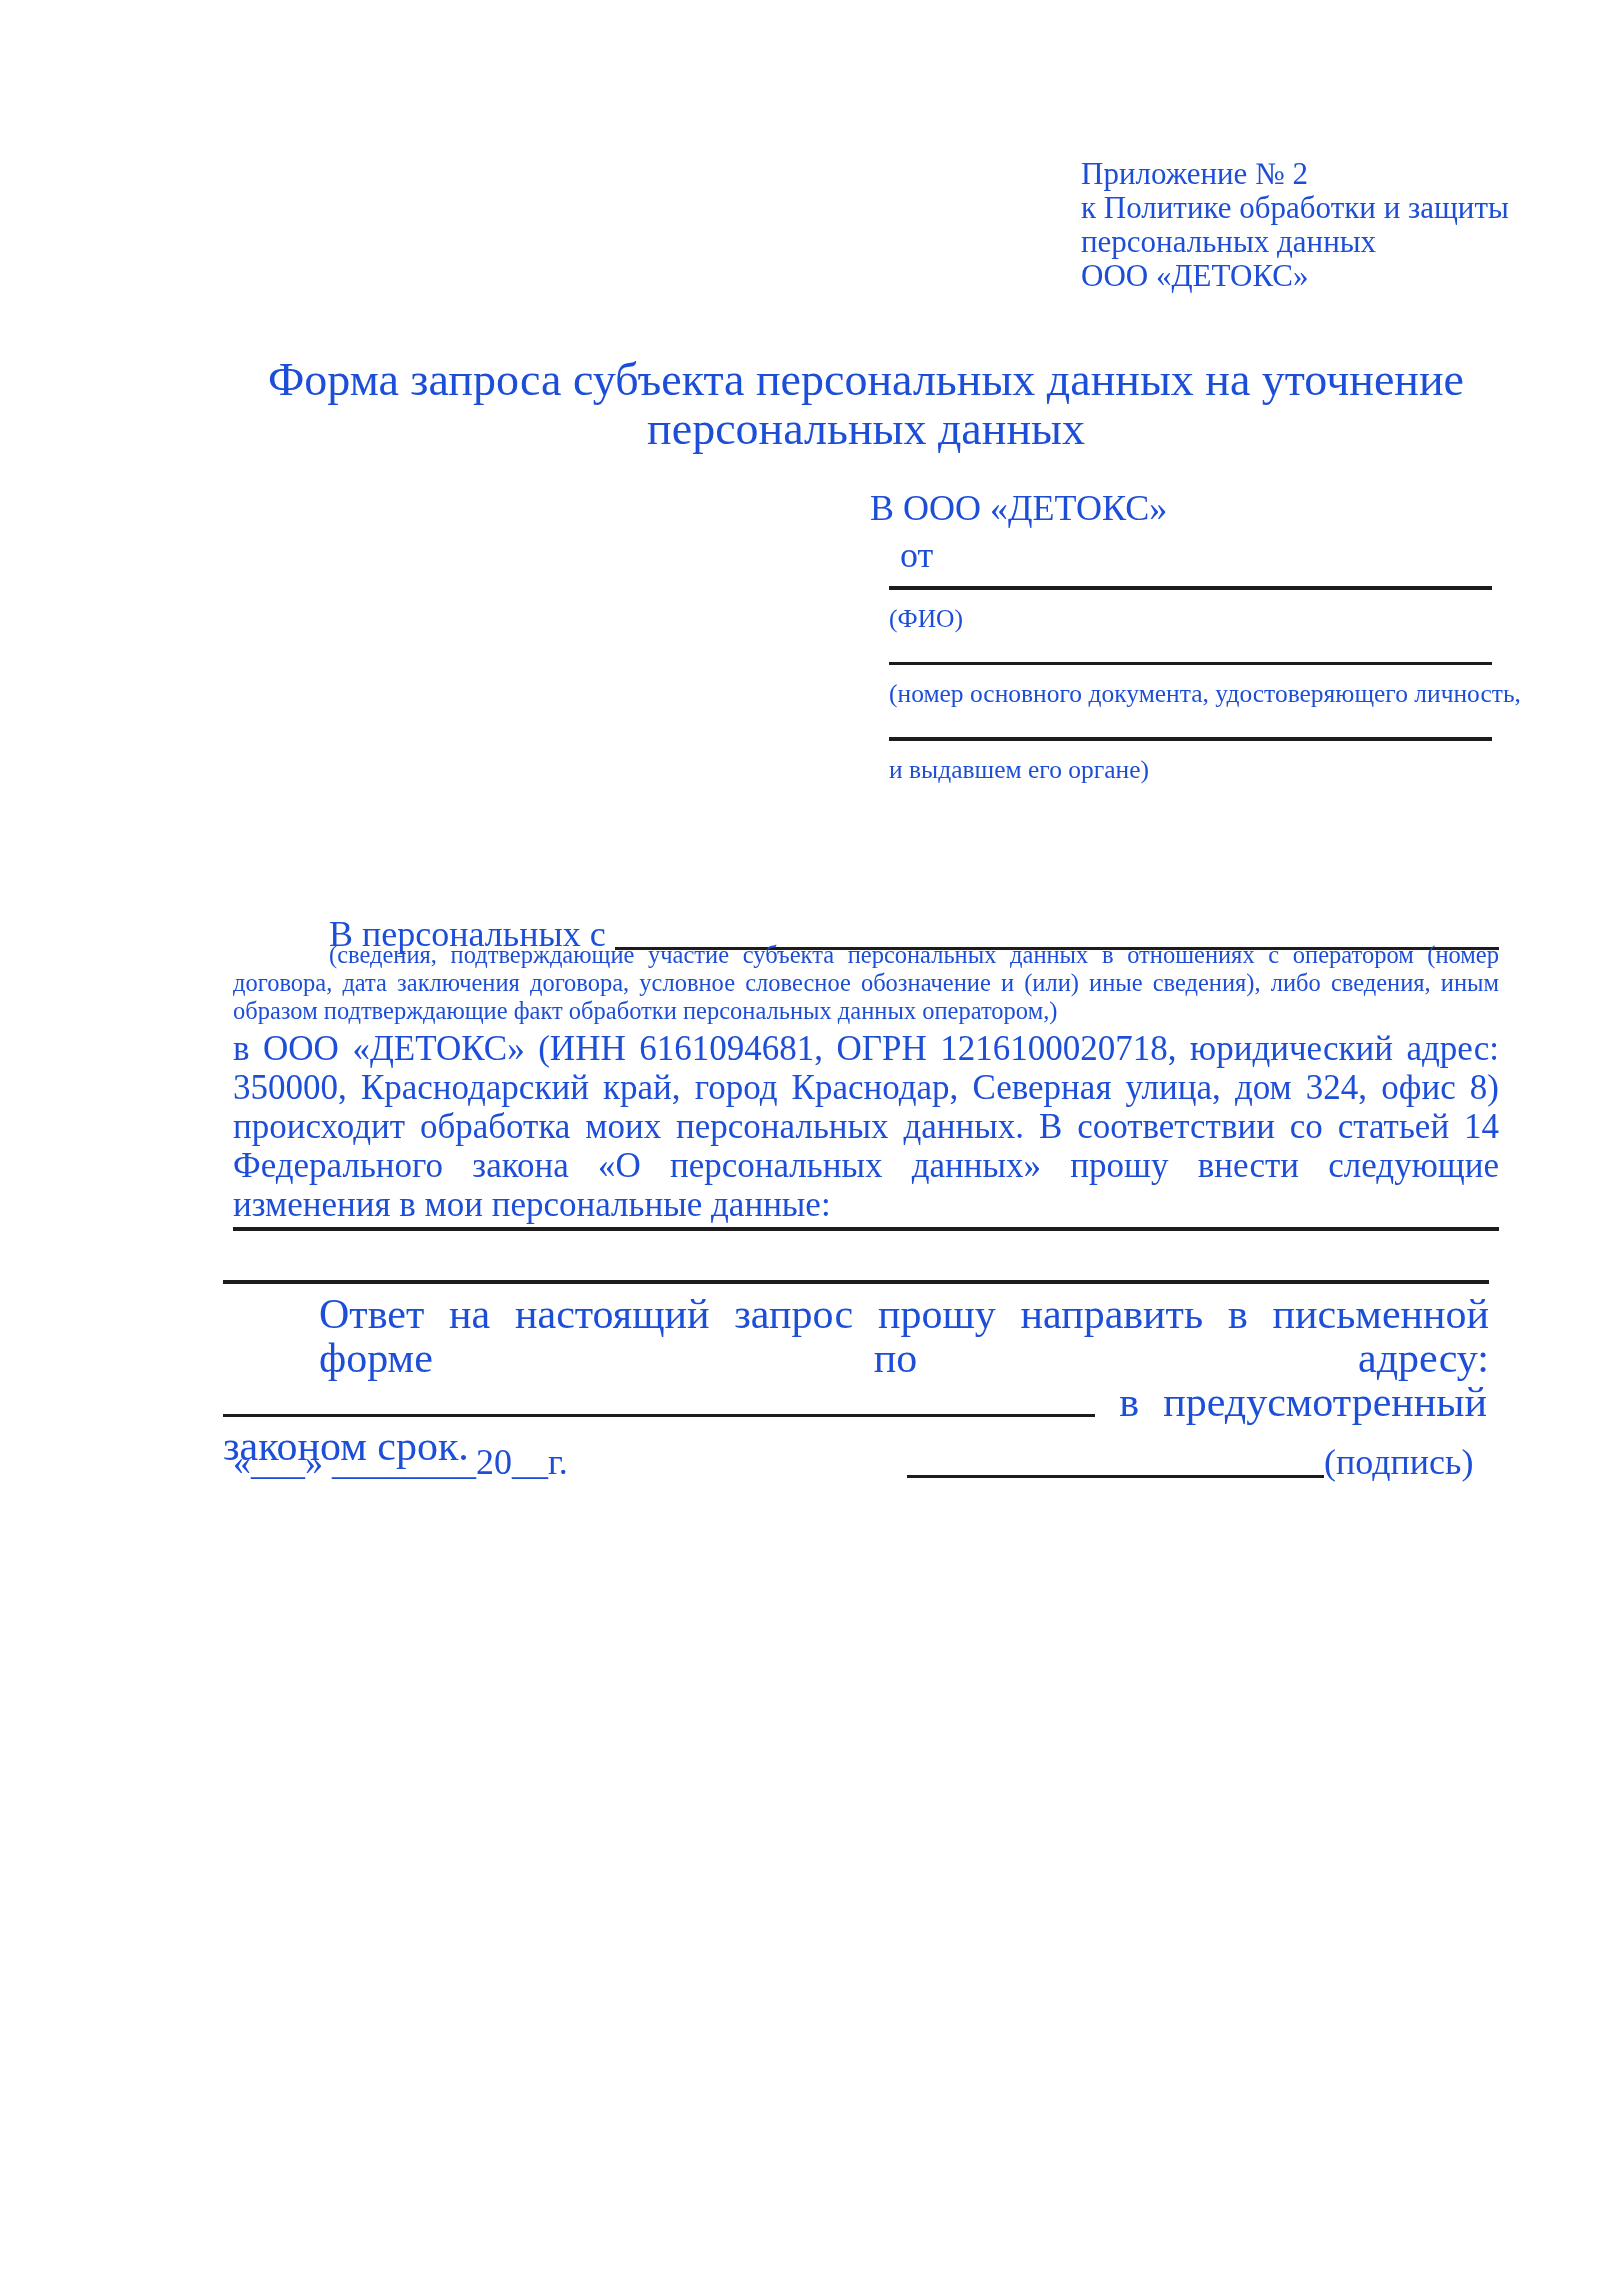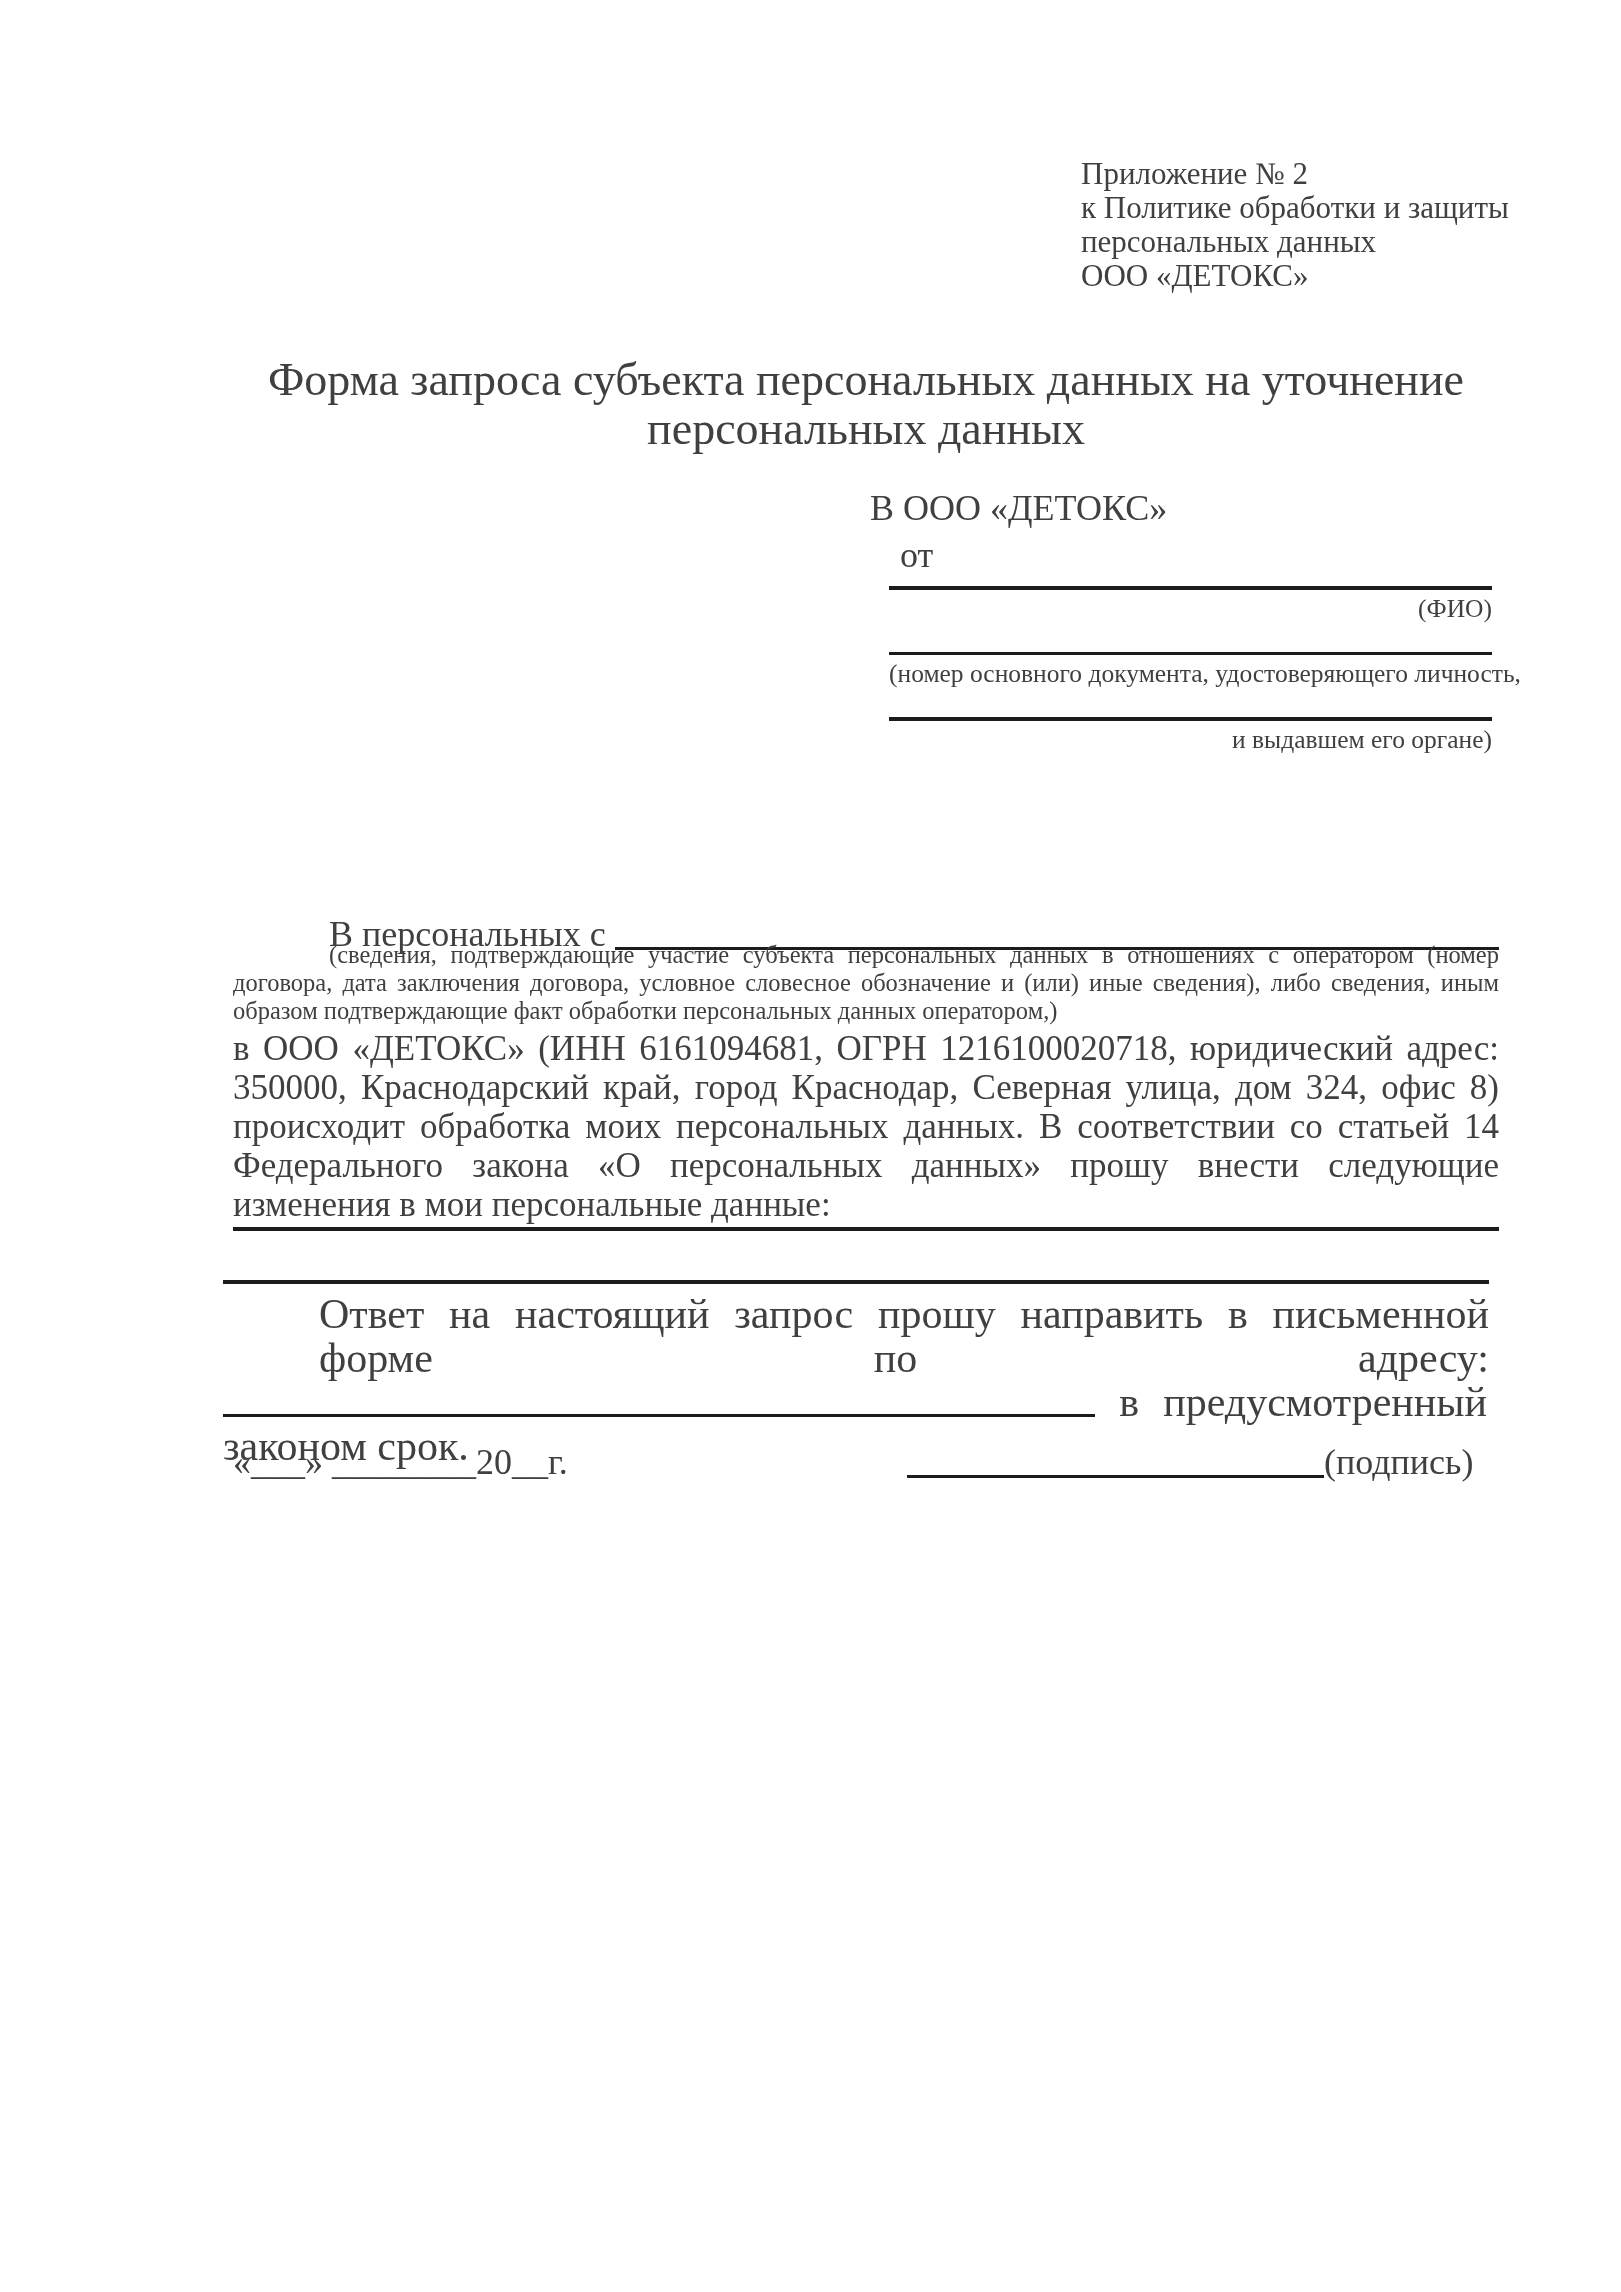--- a/index.html
+++ b/index.html
@@ -5,21 +5,21 @@
   html, body {
     margin: 0;
     padding: 0;
     background: #ffffff;
   }
   .page {
     position: relative;
     width: 1621px;
     height: 2293px;
     background: #ffffff;
-    color: #404040;
+    color: #1d4ed8;
     font-family: "Liberation Serif", "DejaVu Serif", serif;
     overflow: hidden;
   }
   .abs { position: absolute; }
 
   
   .header-block {
     left: 1081px;
     top: 157px;
     width: 451px;
@@ -53,24 +53,24 @@
     margin-left: 656px;
     width: 603px;
     margin-top: 8.8px;
   }
   .field { margin-bottom: 29px; }
   .field .rule {
     height: 3.9px;
     background: #1c1c1c;
   }
   .field .cap {
-    text-align: right;
+    text-align: left;
     font-size: 25.5px;
     line-height: 29px;
-    padding-top: 4px;
+    padding-top: 14px;
     white-space: nowrap;
   }
 
   
   .zapros-heading {
     left: 233px;
     top: 865px;
     width: 1266px;
     text-align: center;
     font-size: 39px;

